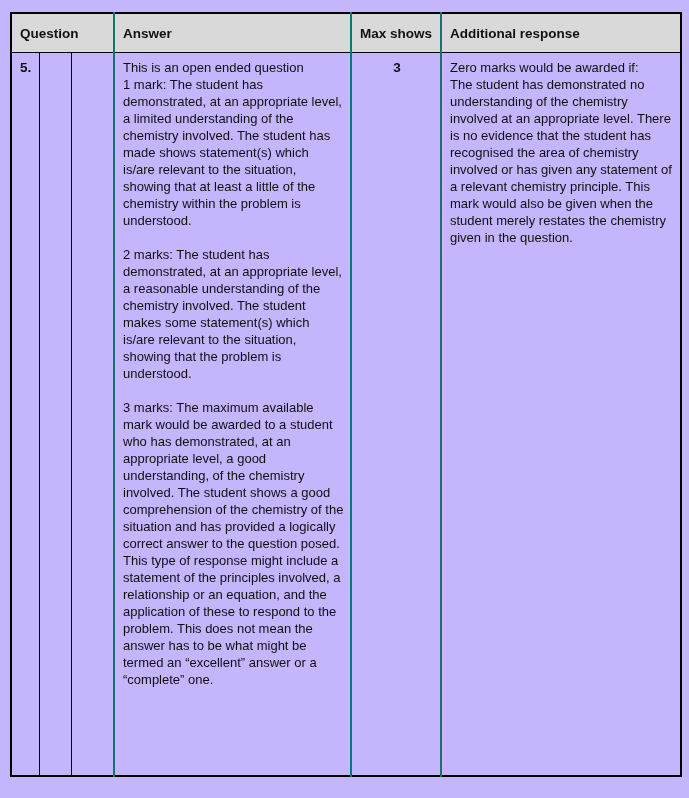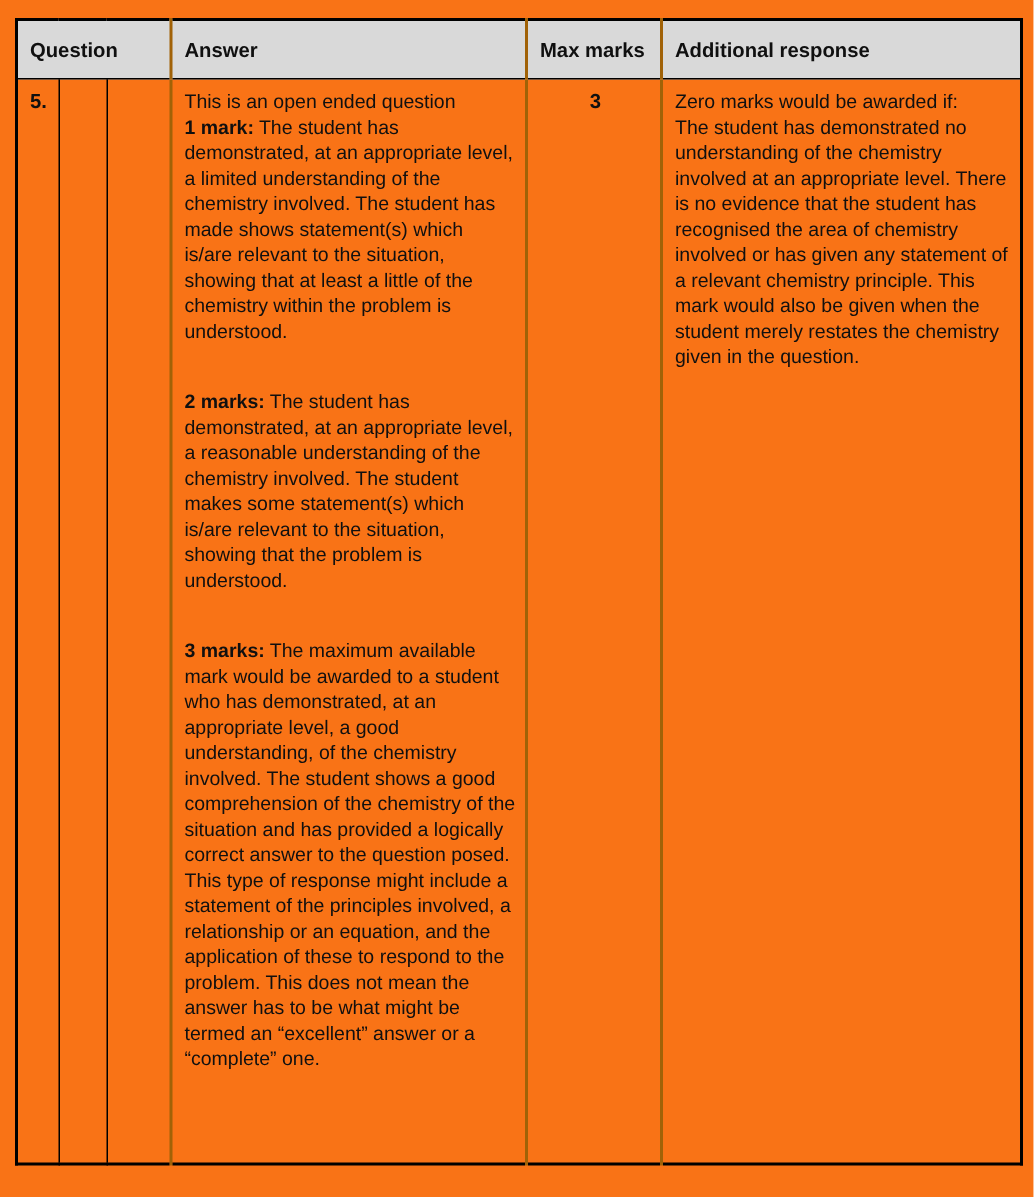--- a/index.html
+++ b/index.html
@@ -11,21 +11,21 @@
     width: 689px;
     height: 798px;
     position: relative;
     font-family: "Liberation Sans", sans-serif;
     color: #101010;
     -webkit-font-smoothing: antialiased;
   }
   .page {
     position: absolute;
     inset: 0;
-    background: #f97316;
+    background: #c4b5fd;
   }
   table.mark-scheme {
     position: absolute;
     left: 10px;
     top: 12px;
     width: 670px;
     border-collapse: collapse;
     table-layout: fixed;
     border: 2px solid #000000;
   }
@@ -42,62 +42,62 @@
   }
   td {
     border: 1px solid #000000;
     vertical-align: top;
     font-size: 13px;
     line-height: 17px;
     padding: 6px 6px 8px 8px;
   }
   
   .sep-left {
-    border-left: 2px solid #a16207;
+    border-left: 2px solid #0f766e;
   }
   tr.body-row {
     height: 723px;
   }
   .qnum {
     font-weight: bold;
     font-size: 13.5px;
   }
   .max-mark-cell {
     text-align: center;
     font-weight: bold;
     font-size: 13.5px;
   }
   .para {
     margin: 0;
   }
   .para.gap-above {
-    margin-top: 30px;
+    margin-top: 17px;
   }
   .lead {
-    font-weight: bold;
+    font-weight: normal;
   }
 </style>
 </head>
 <body>
 
 <div class="page">
   <table class="mark-scheme">
     <colgroup>
       <col style="width:28px">
       <col style="width:32px">
       <col style="width:43px">
       <col style="width:237px">
       <col style="width:90px">
       <col style="width:240px">
     </colgroup>
     <thead>
       <tr>
         <th colspan="3">Question</th>
         <th class="sep-left">Answer</th>
-        <th class="sep-left">Max marks</th>
+        <th class="sep-left">Max shows</th>
         <th class="sep-left">Additional response</th>
       </tr>
     </thead>
     <tbody>
       <tr class="body-row">
         <td class="qnum">5.</td>
         <td></td>
         <td></td>
         <td class="sep-left">
           <div class="para">This is an open ended question</div>

